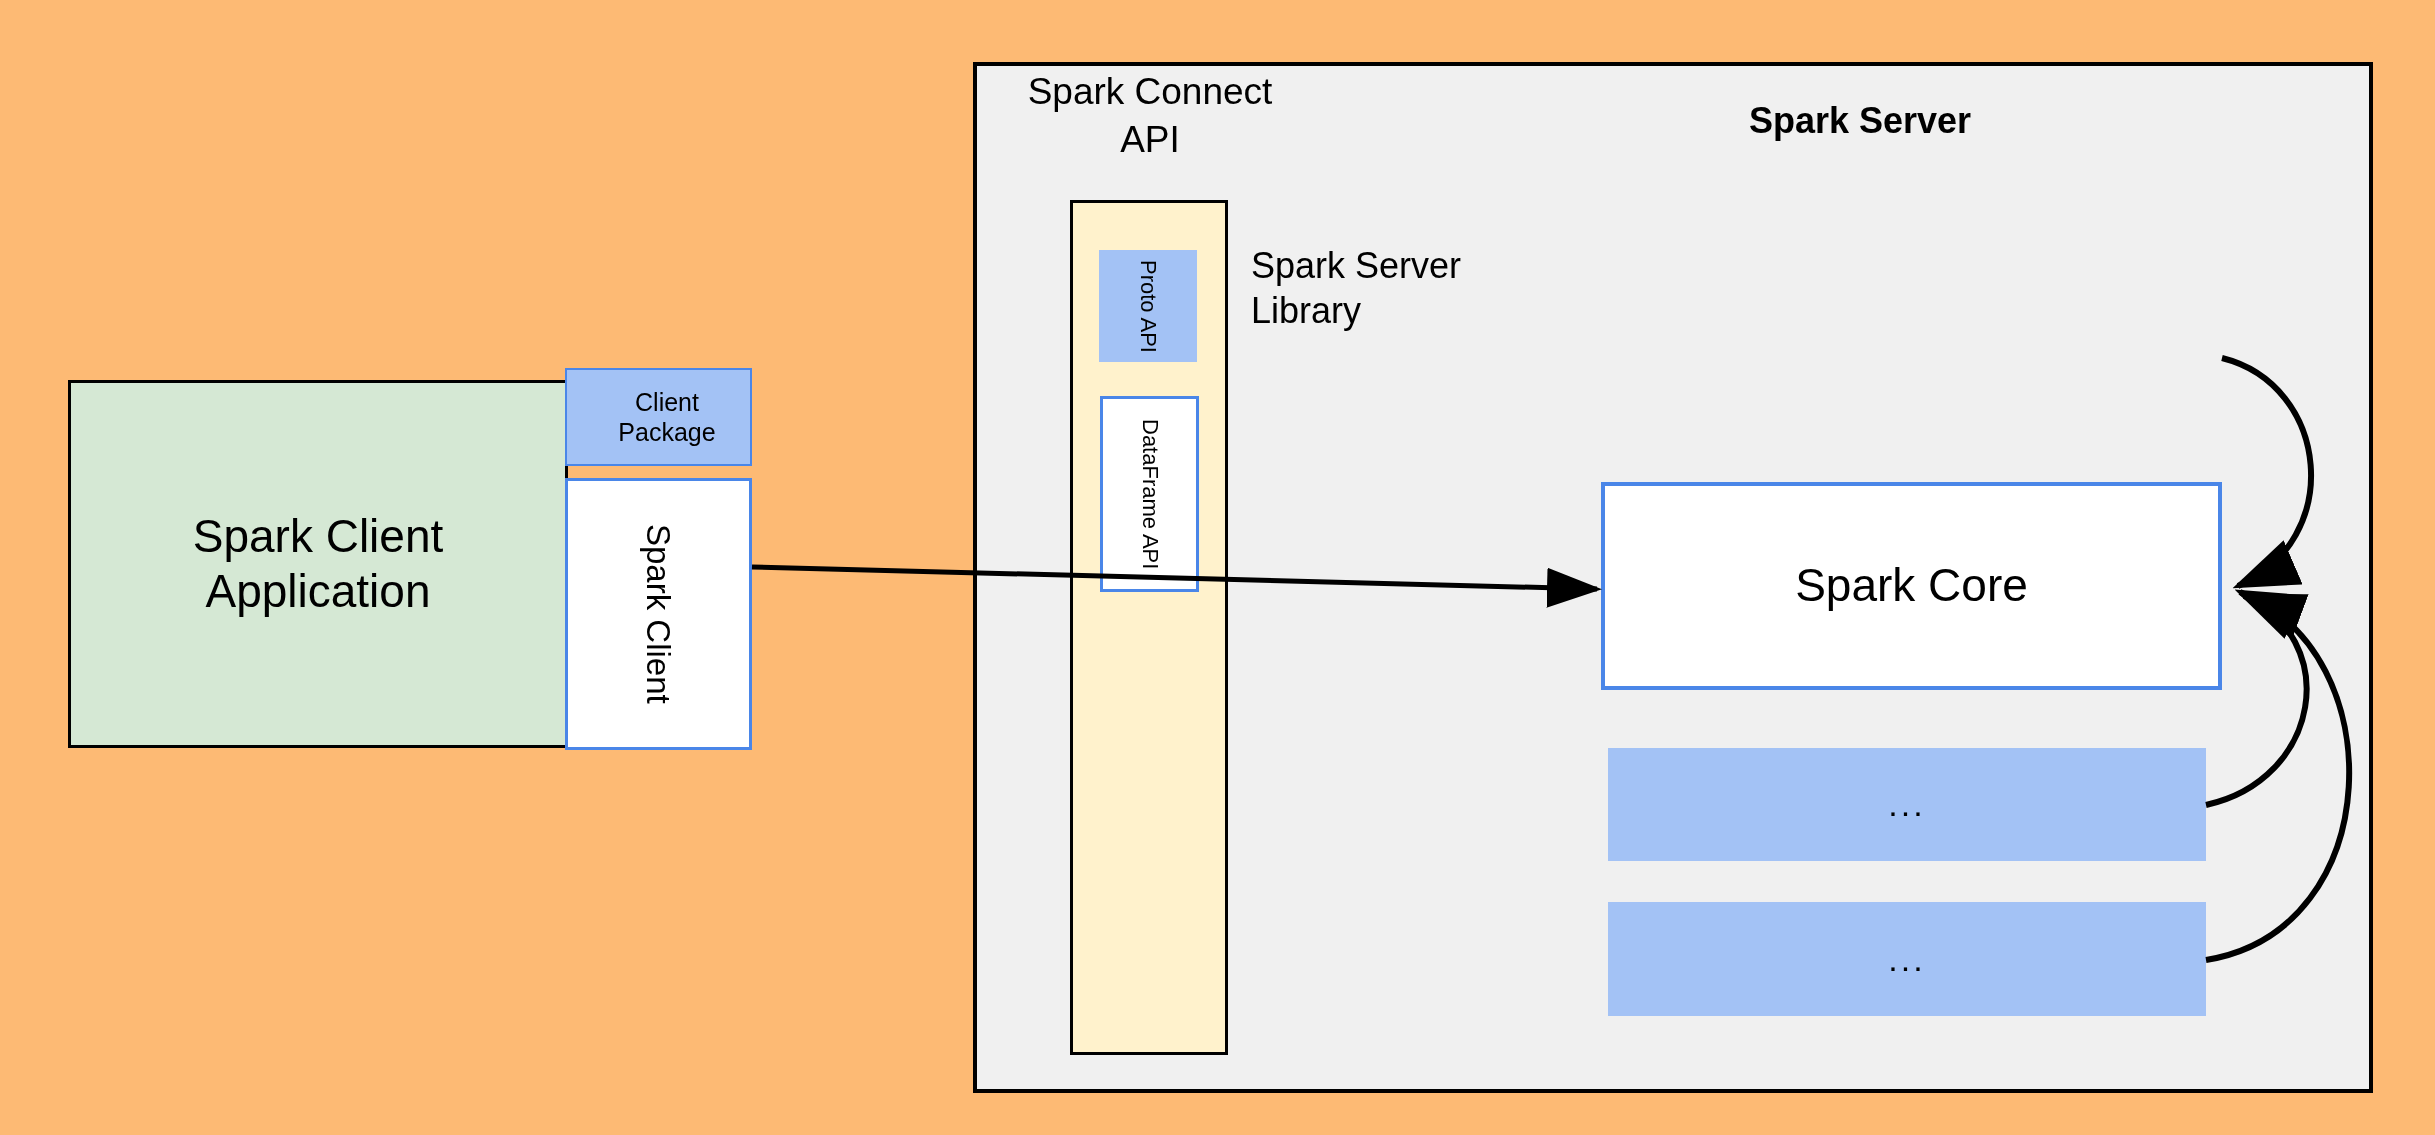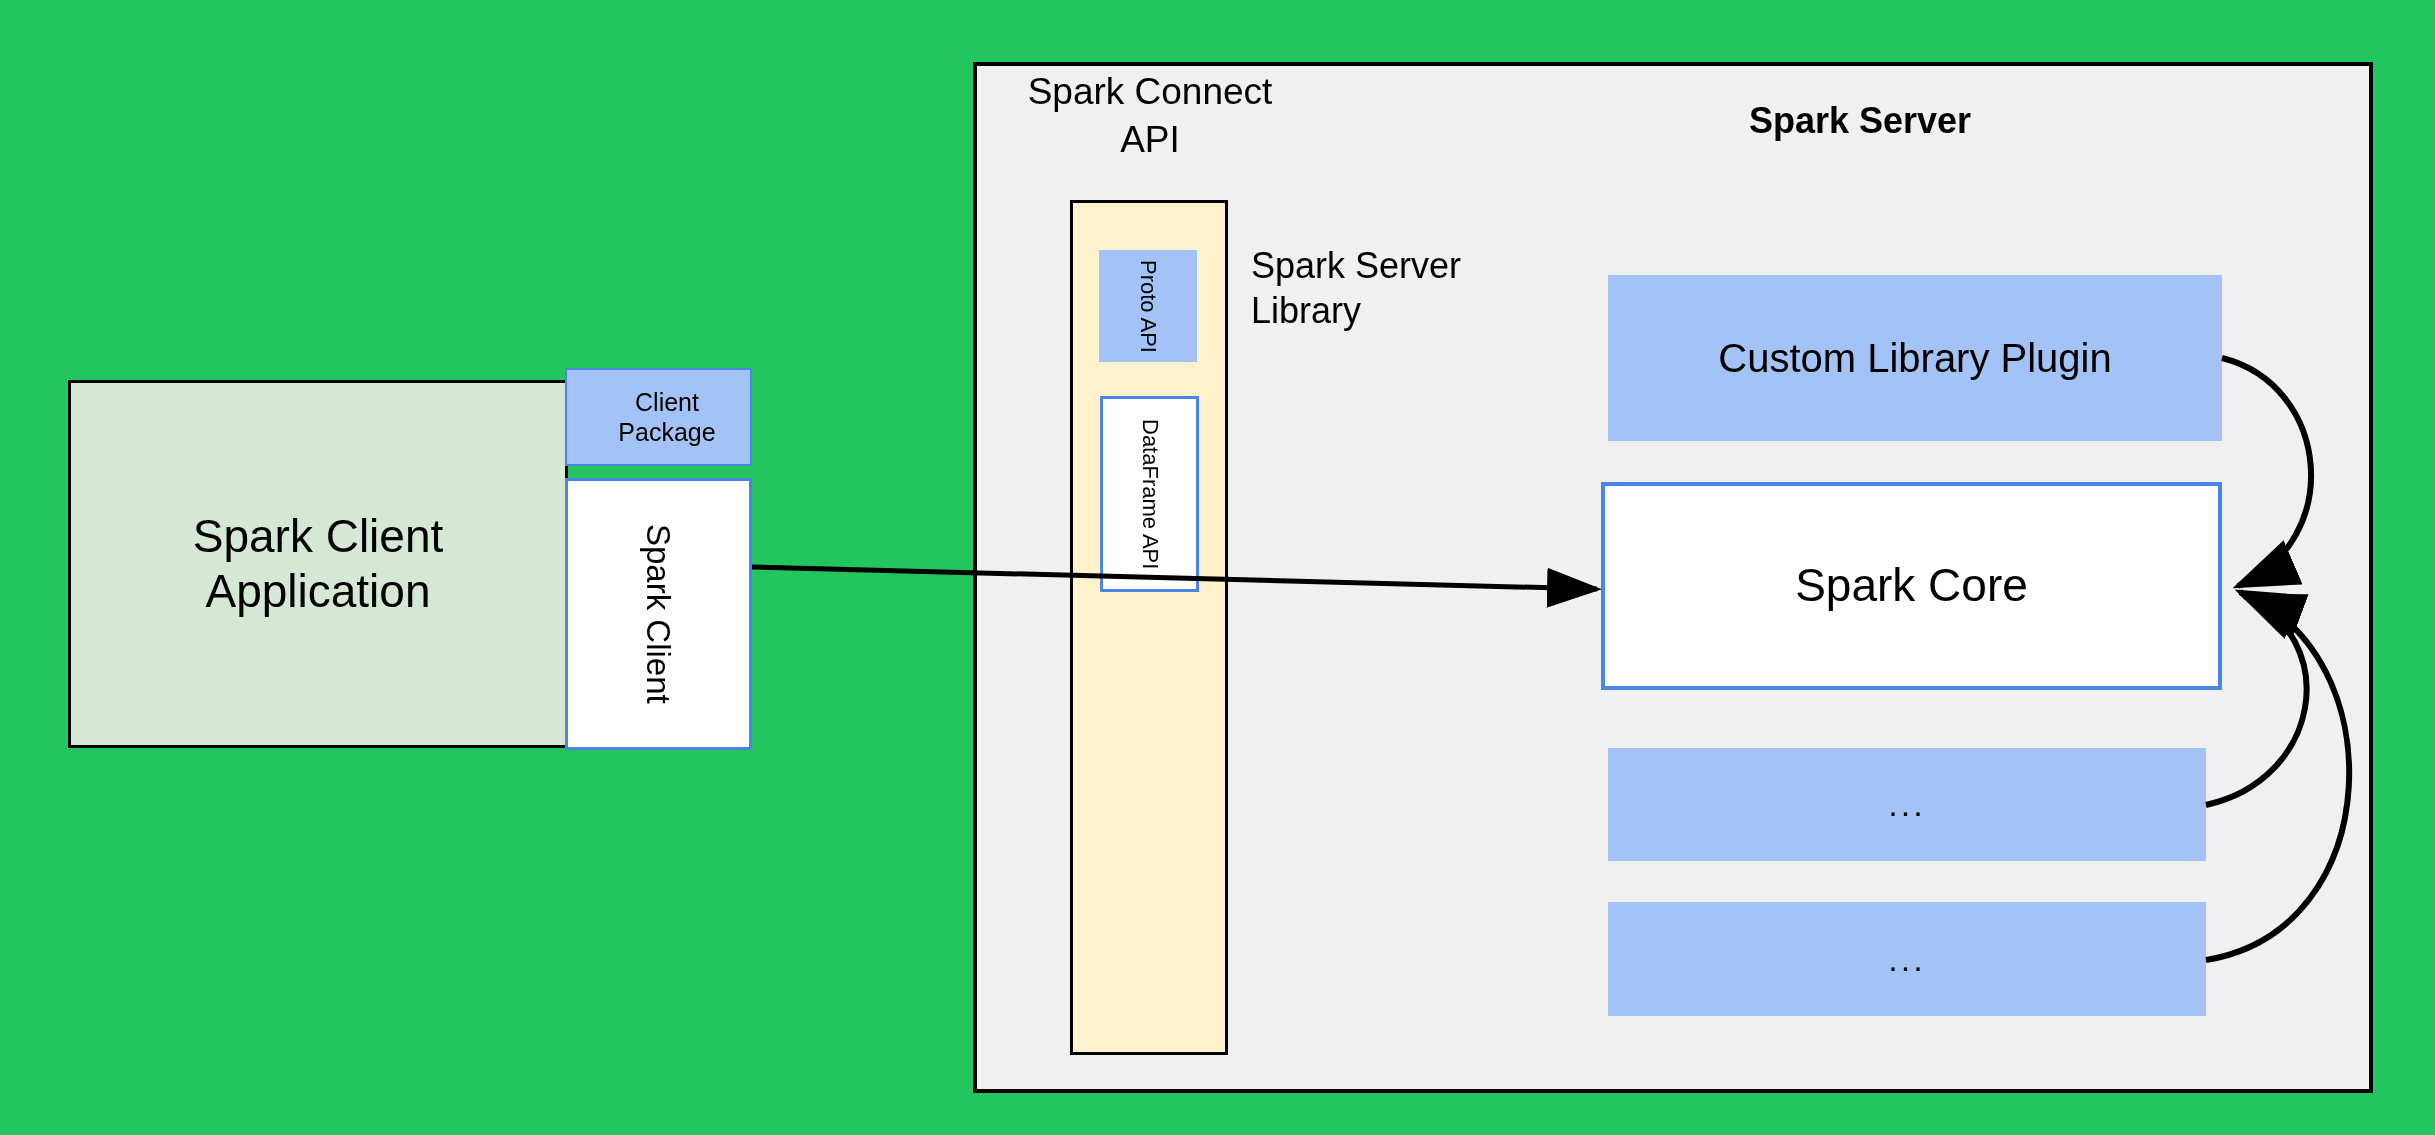--- a/index.html
+++ b/index.html
@@ -8,21 +8,21 @@
     background: #ffffff;
   }
   body {
     font-family: "Liberation Sans", sans-serif;
     color: #000000;
   }
   #canvas {
     position: relative;
     width: 2435px;
     height: 1135px;
-    background: #22c55e;
+    background: #fdba74;
     overflow: hidden;
   }
   .box {
     position: absolute;
     box-sizing: border-box;
     display: flex;
     align-items: center;
     justify-content: center;
     text-align: center;
     line-height: 1.2;
@@ -204,23 +204,20 @@
   <div class="box" id="connect-column"></div>
 
   <div class="box" id="proto-api">
     <span class="vtext-small">Proto API</span>
   </div>
 
   <div class="box" id="dataframe-api">
     <span class="vtext-small">DataFrame API</span>
   </div>
 
-  <div class="box" id="custom-plugin">
-    <span>Custom Library Plugin</span>
-  </div>
 
   <div class="box" id="spark-core">
     <span>Spark Core</span>
   </div>
 
   <div class="box" id="ellipsis-1">
     <span>...</span>
   </div>
 
   <div class="box" id="ellipsis-2">

